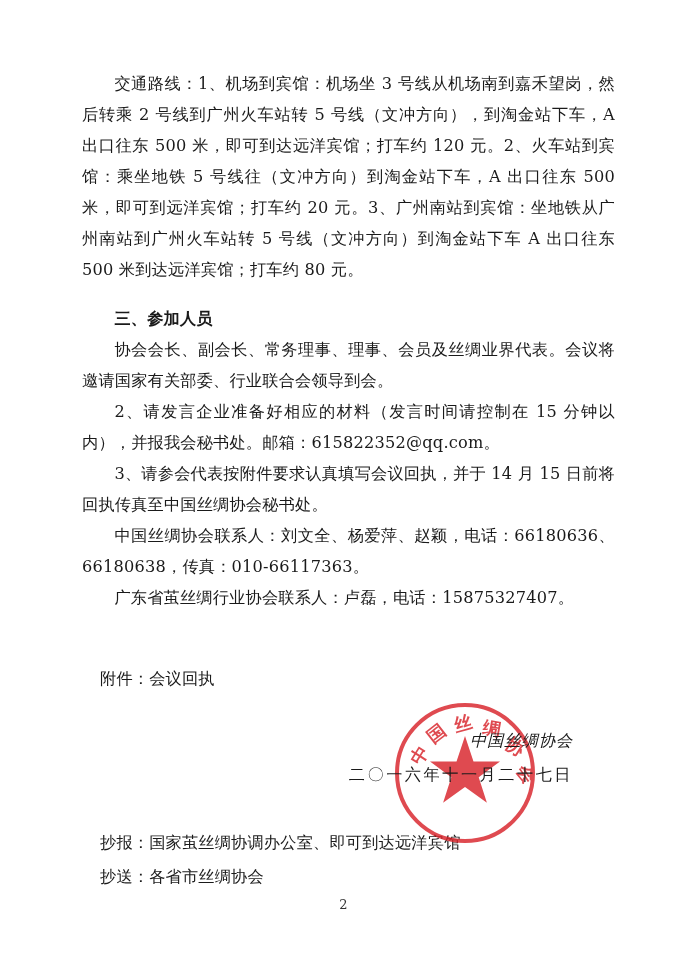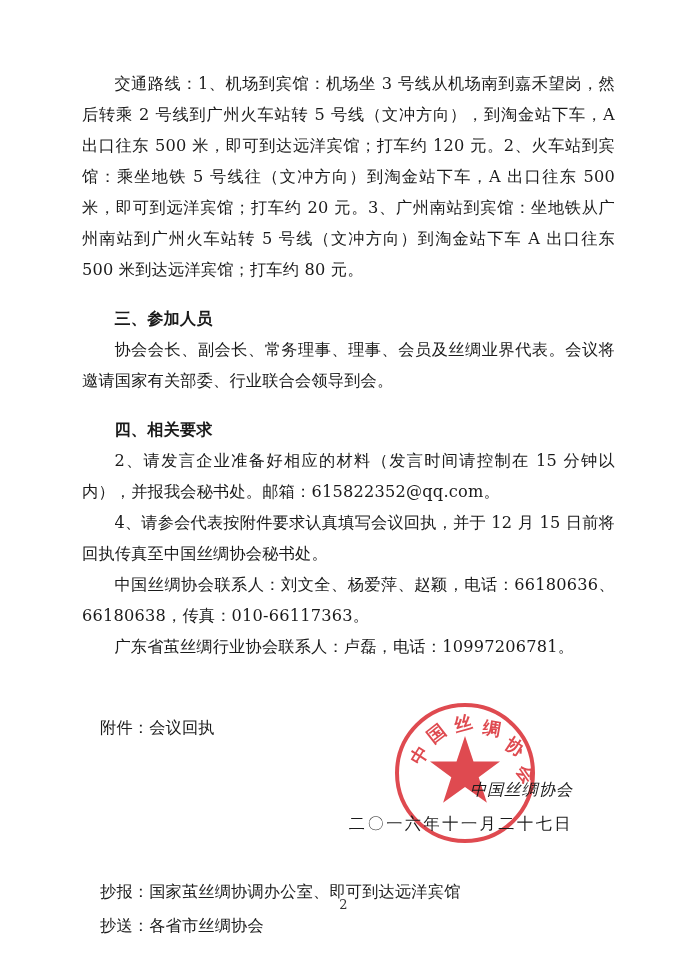--- a/index.html
+++ b/index.html
@@ -94,30 +94,29 @@
 <div class="page">
 
   <div class="doc-body">
 
     <p class="indent">交通路线：1、机场到宾馆：机场坐 3 号线从机场南到嘉禾望岗，然后转乘 2 号线到广州火车站转 5 号线（文冲方向），到淘金站下车，A 出口往东 500 米，即可到达远洋宾馆；打车约 120 元。2、火车站到宾馆：乘坐地铁 5 号线往（文冲方向）到淘金站下车，A 出口往东 500 米，即可到远洋宾馆；打车约 20 元。3、广州南站到宾馆：坐地铁从广州南站到广州火车站转 5 号线（文冲方向）到淘金站下车 A 出口往东 500 米到达远洋宾馆；打车约 80 元。</p>
 
     <p class="heading">三、参加人员</p>
 
     <p class="indent">协会会长、副会长、常务理事、理事、会员及丝绸业界代表。会议将邀请国家有关部委、行业联合会领导到会。</p>
 
-    <p class="heading">四、相关要求</p>
 
 
     <p class="indent">2、请发言企业准备好相应的材料（发言时间请控制在 15 分钟以内），并报我会秘书处。邮箱：615822352@qq.com。</p>
 
-    <p class="indent">4、请参会代表按附件要求认真填写会议回执，并于 12 月 15 日前将回执传真至中国丝绸协会秘书处。</p>
+    <p class="indent">3、请参会代表按附件要求认真填写会议回执，并于 14 月 15 日前将回执传真至中国丝绸协会秘书处。</p>
 
     <p class="indent">中国丝绸协会联系人：刘文全、杨爱萍、赵颖，电话：66180636、66180638，传真：010-66117363。</p>
 
-    <p class="indent">广东省茧丝绸行业协会联系人：卢磊，电话：10997206781。</p>
+    <p class="indent">广东省茧丝绸行业协会联系人：卢磊，电话：15875327407。</p>
 
     <p class="attach">附件：会议回执</p>
 
     <div class="signature-block">
       <p class="org">中国丝绸协会</p>
       <p class="date">二〇一六年十一月二十七日</p>
     </div>
 
     <div class="distribution">
       <p>抄报：国家茧丝绸协调办公室、即可到达远洋宾馆</p>

